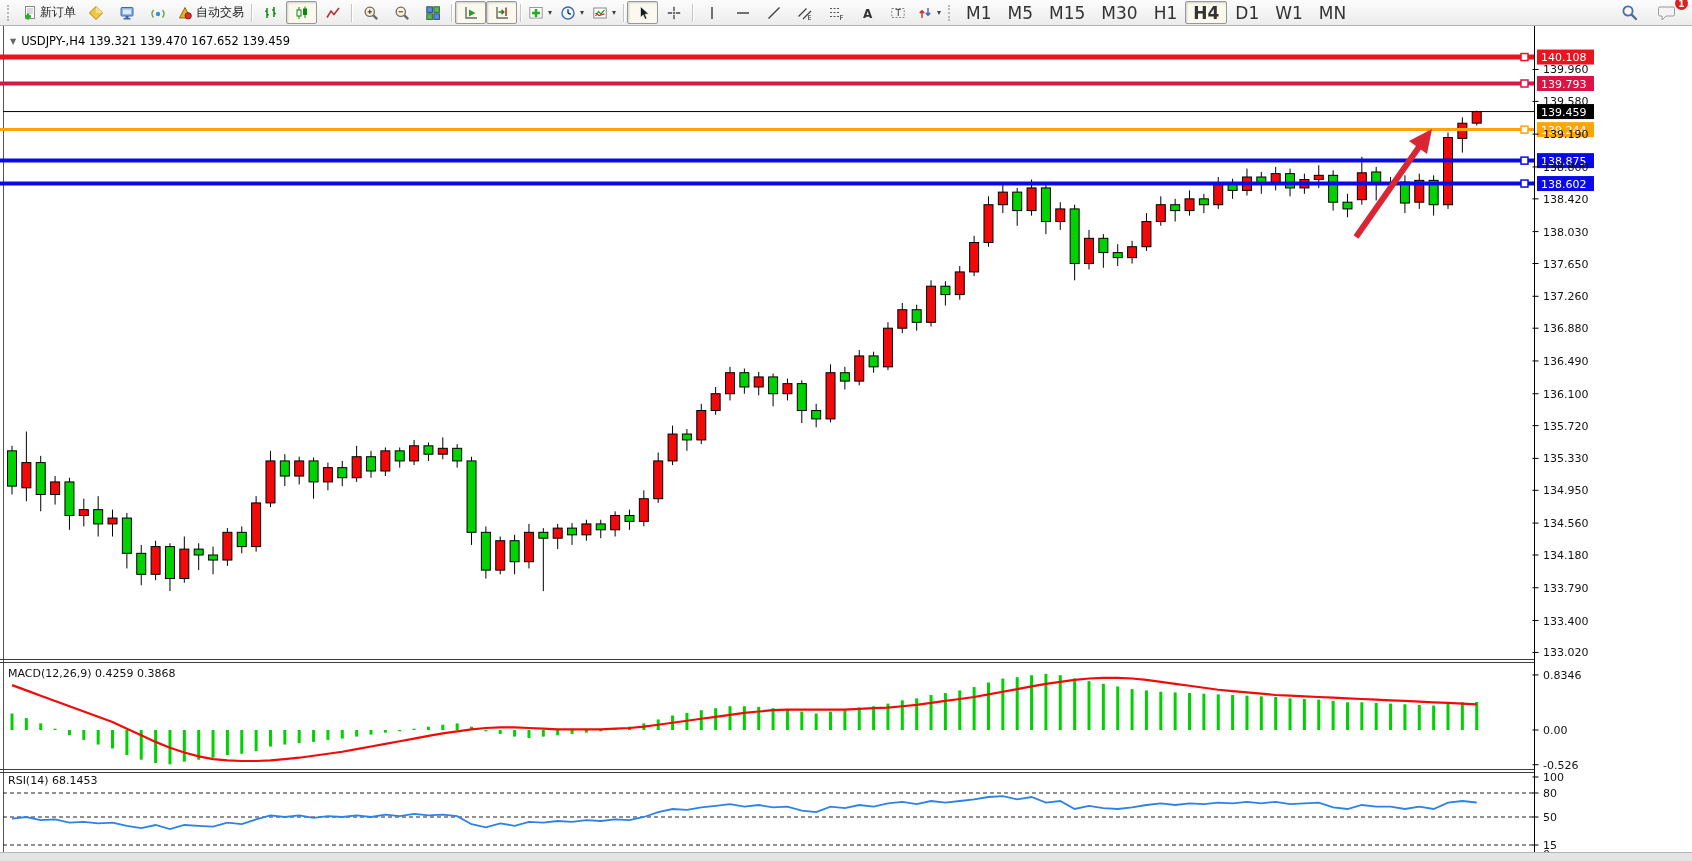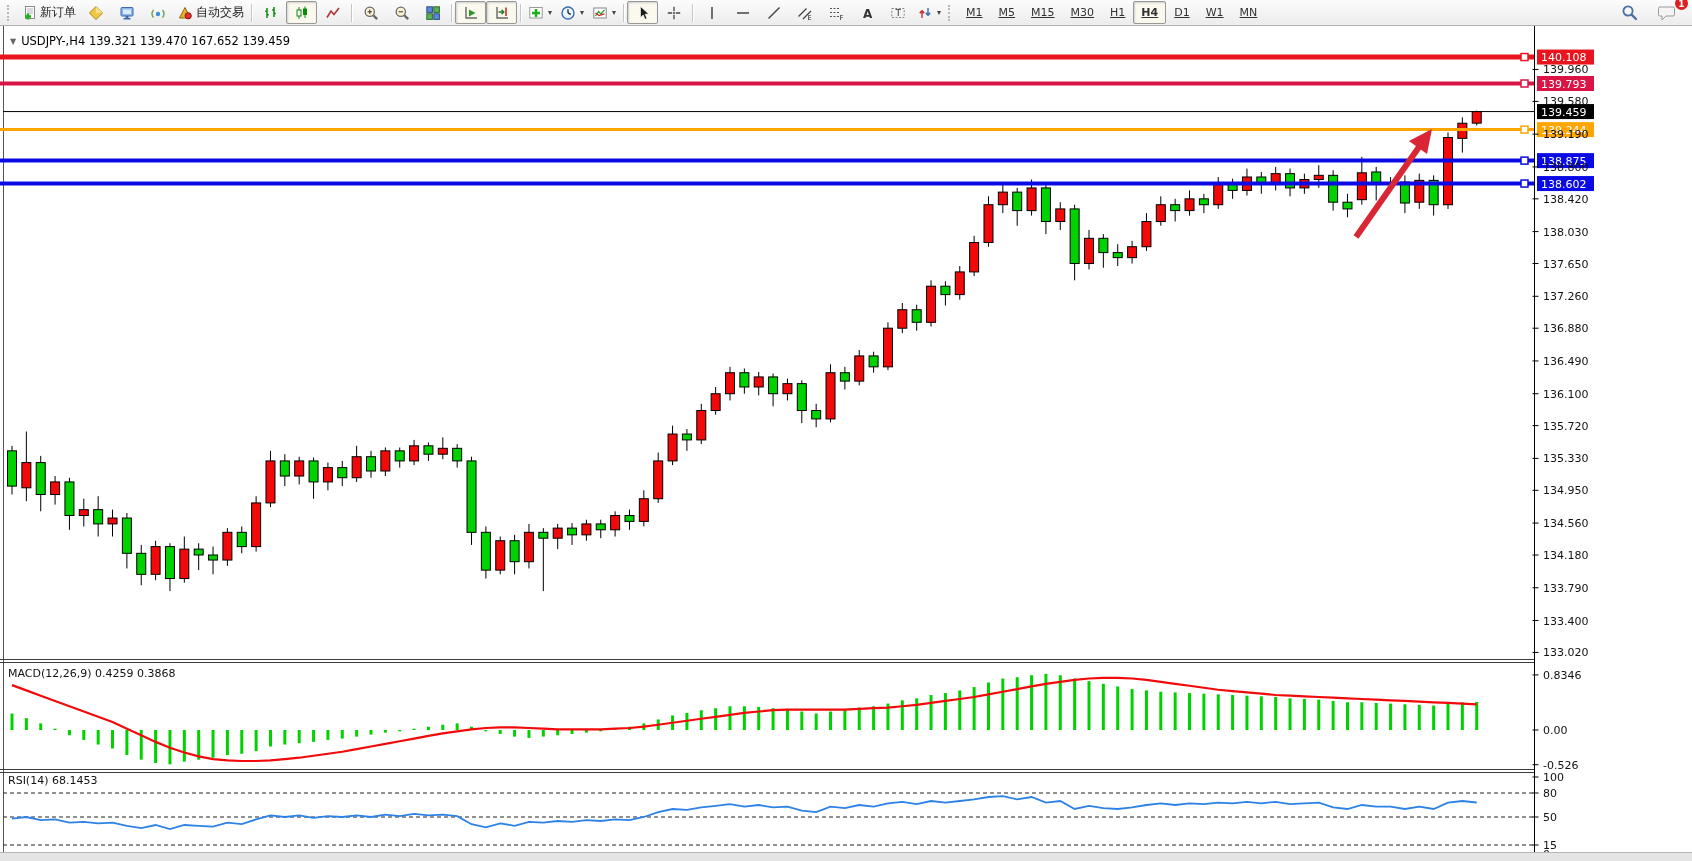--- a/index.html
+++ b/index.html
@@ -9,22 +9,22 @@
   
   .toolbar{height:25px;display:flex;align-items:center;background:linear-gradient(#fcfcfc,#ececec);
            border-bottom:1px solid #b2b2b2;padding:0 4px;position:relative;z-index:5;}
   .grip{width:5px;height:16px;margin:0 3px;border-left:2px dotted #b9b9b9;}
   .sep{width:1px;height:18px;background:#c6c6c6;margin:0 3px;box-shadow:1px 0 0 #fff;}
   .tbtn{height:21px;min-width:23px;display:flex;align-items:center;justify-content:center;gap:3px;
         padding:0 3px;border:1px solid transparent;border-radius:2px;cursor:default;color:#222;}
   .tbtn.pressed{background:#fbf9ee;border:1px solid #989898;box-shadow:inset 1px 1px 2px #cfcfcf;}
   .tbtn .cjk{font-size:12px;white-space:nowrap;}
   .caret{font-size:8px;color:#444;margin-left:1px;}
-  .tf-btn{height:21px;padding:0 7px;display:flex;align-items:center;font-size:11px;color:#333;
-          border:1px solid transparent;border-radius:2px;text-decoration:underline;}
+  .tf-btn{height:21px;padding:0 7px;display:flex;align-items:center;font-size:17px;color:#333;
+          border:1px solid transparent;border-radius:2px;}
   .tf-btn.pressed{background:#fbf9ee;border:1px solid #989898;box-shadow:inset 1px 1px 2px #cfcfcf;font-weight:bold;}
   .toolbar-right{margin-left:auto;display:flex;align-items:center;gap:6px;padding-right:6px;}
   .badge{position:absolute;top:-5px;right:-7px;background:#e02020;color:#fff;border-radius:50%;
          width:13px;height:13px;font-size:9px;display:flex;align-items:center;justify-content:center;font-weight:bold;}
   .chat-wrap{position:relative;}
   
   .chart-window{position:absolute;top:25px;left:0;width:1692px;height:836px;background:#fff;}
   #chart-svg{position:absolute;top:0;left:0;}
   .chart-title{position:absolute;top:9px;left:10px;display:flex;align-items:center;gap:5px;
                font-size:11.5px;color:#000;z-index:3;background:transparent;}

